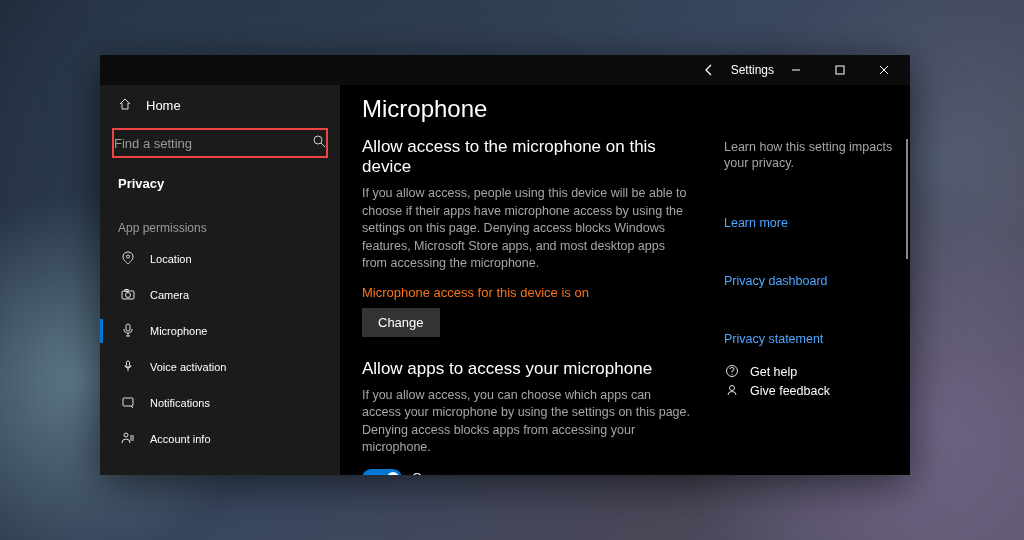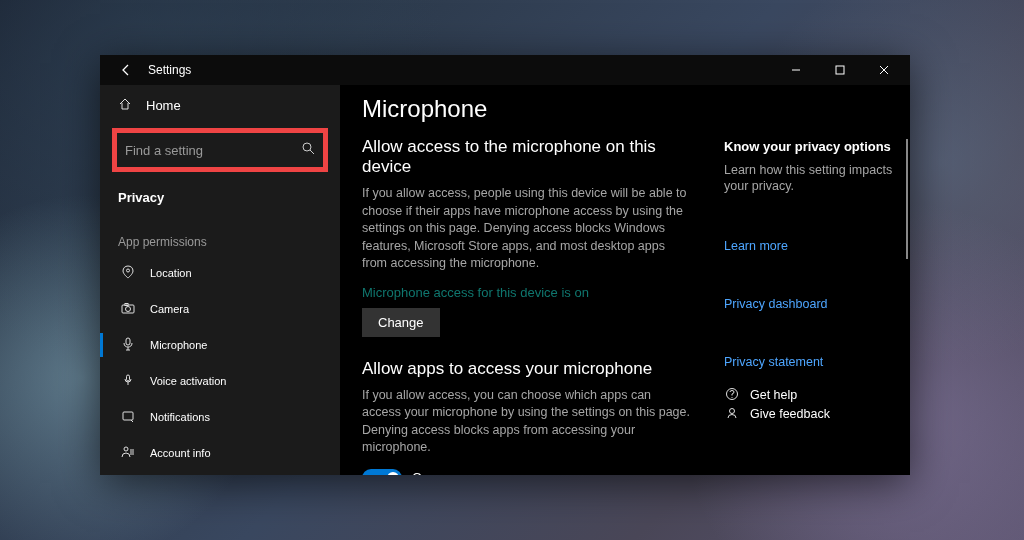--- a/index.html
+++ b/index.html
@@ -29,20 +29,21 @@
   position: absolute;
   left: 100px;
   top: 55px;
   width: 810px;
   height: 420px;
   background: #0c0c0c;
   color: #fff;
   display: flex;
   flex-direction: column;
   box-shadow: 0 8px 40px rgba(0,0,0,0.6);
+  align-items: flex-end;
 }
 .titlebar {
   height: 30px;
   display: flex;
   align-items: center;
   padding: 0 4px 0 12px;
   background: #0c0c0c;
 }
 .titlebar .back {
   width: 28px;
@@ -90,24 +91,24 @@
   gap: 14px;
   font-size: 13px;
   cursor: pointer;
 }
 .search-wrap {
   padding: 6px 12px 10px 12px;
 }
 .search {
   display: flex;
   align-items: center;
-  border: 5px solid #ef4444;
+  border: 2px solid #ef4444;
   background: #1b1b1b;
-  height: 44px;
-  padding: 0 8px;
+  height: 30px;
+  padding: 0 0;
 }
 .search input {
   flex: 1;
   background: transparent;
   border: none;
   outline: none;
   color: #fff;
   font-size: 13px;
 }
 .search input::placeholder { color: #9a9a9a; }
@@ -169,21 +170,21 @@
 }
 .desc {
   color: #a6a6a6;
   font-size: 12.5px;
   line-height: 1.4;
   max-width: 330px;
   margin-bottom: 12px;
 }
 .status-line {
   font-size: 13px;
-  color: #0f766e;
+  color: #f97316;
   margin-bottom: 8px;
   margin-top: 11px;
 }
 .change-btn {
   background: #333;
   border: none;
   color: #fff;
   padding: 7px 16px;
   font-size: 13px;
   cursor: pointer;
@@ -392,21 +393,20 @@
         <div class="toggle-row">
           <div class="toggle"></div>
           <div class="toggle-label">On</div>
         </div>
         
         
       </div>
 
       <div class="rightcol">
         <div class="scroll-indicator"></div>
-        <h3>Know your privacy options</h3>
         <div class="rdesc">Learn how this setting impacts your privacy.</div>
         <span class="rlink">Learn more</span>
         <span class="rlink">Privacy dashboard</span>
         <span class="rlink">Privacy statement</span>
 
         <div class="help-row">
           <span class="hicon">
             <svg width="14" height="14" viewBox="0 0 14 14">
                 <circle cx="7" cy="7" r="5.5" stroke="#e0e0e0" fill="none"></circle>
                 <path d="M5 5 Q5 3.5 7 3.5 Q9 3.5 9 5 Q9 6.5 7 7 V8.5" stroke="#e0e0e0" fill="none"></path>

